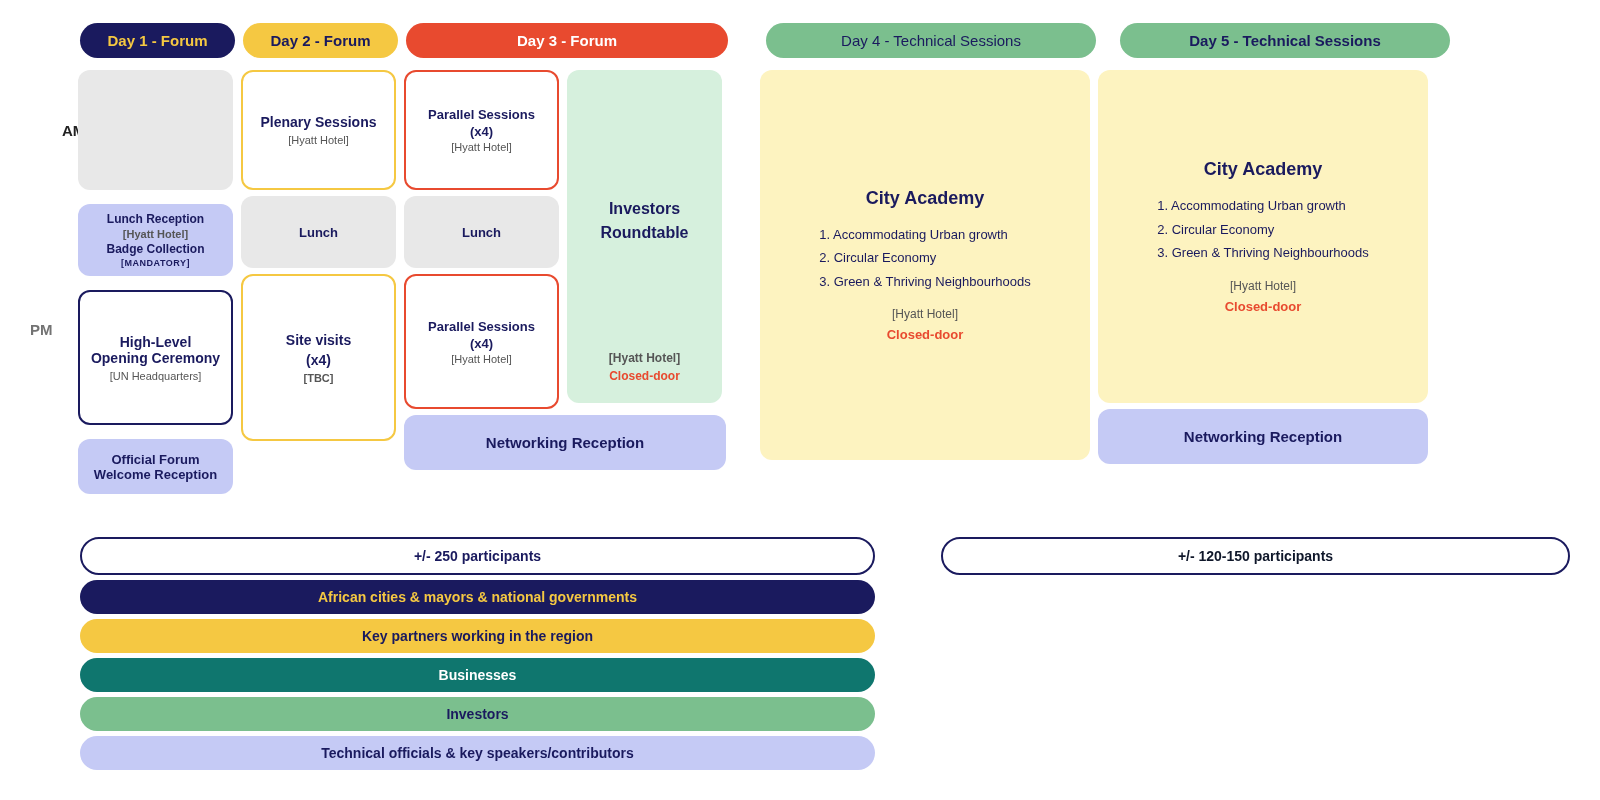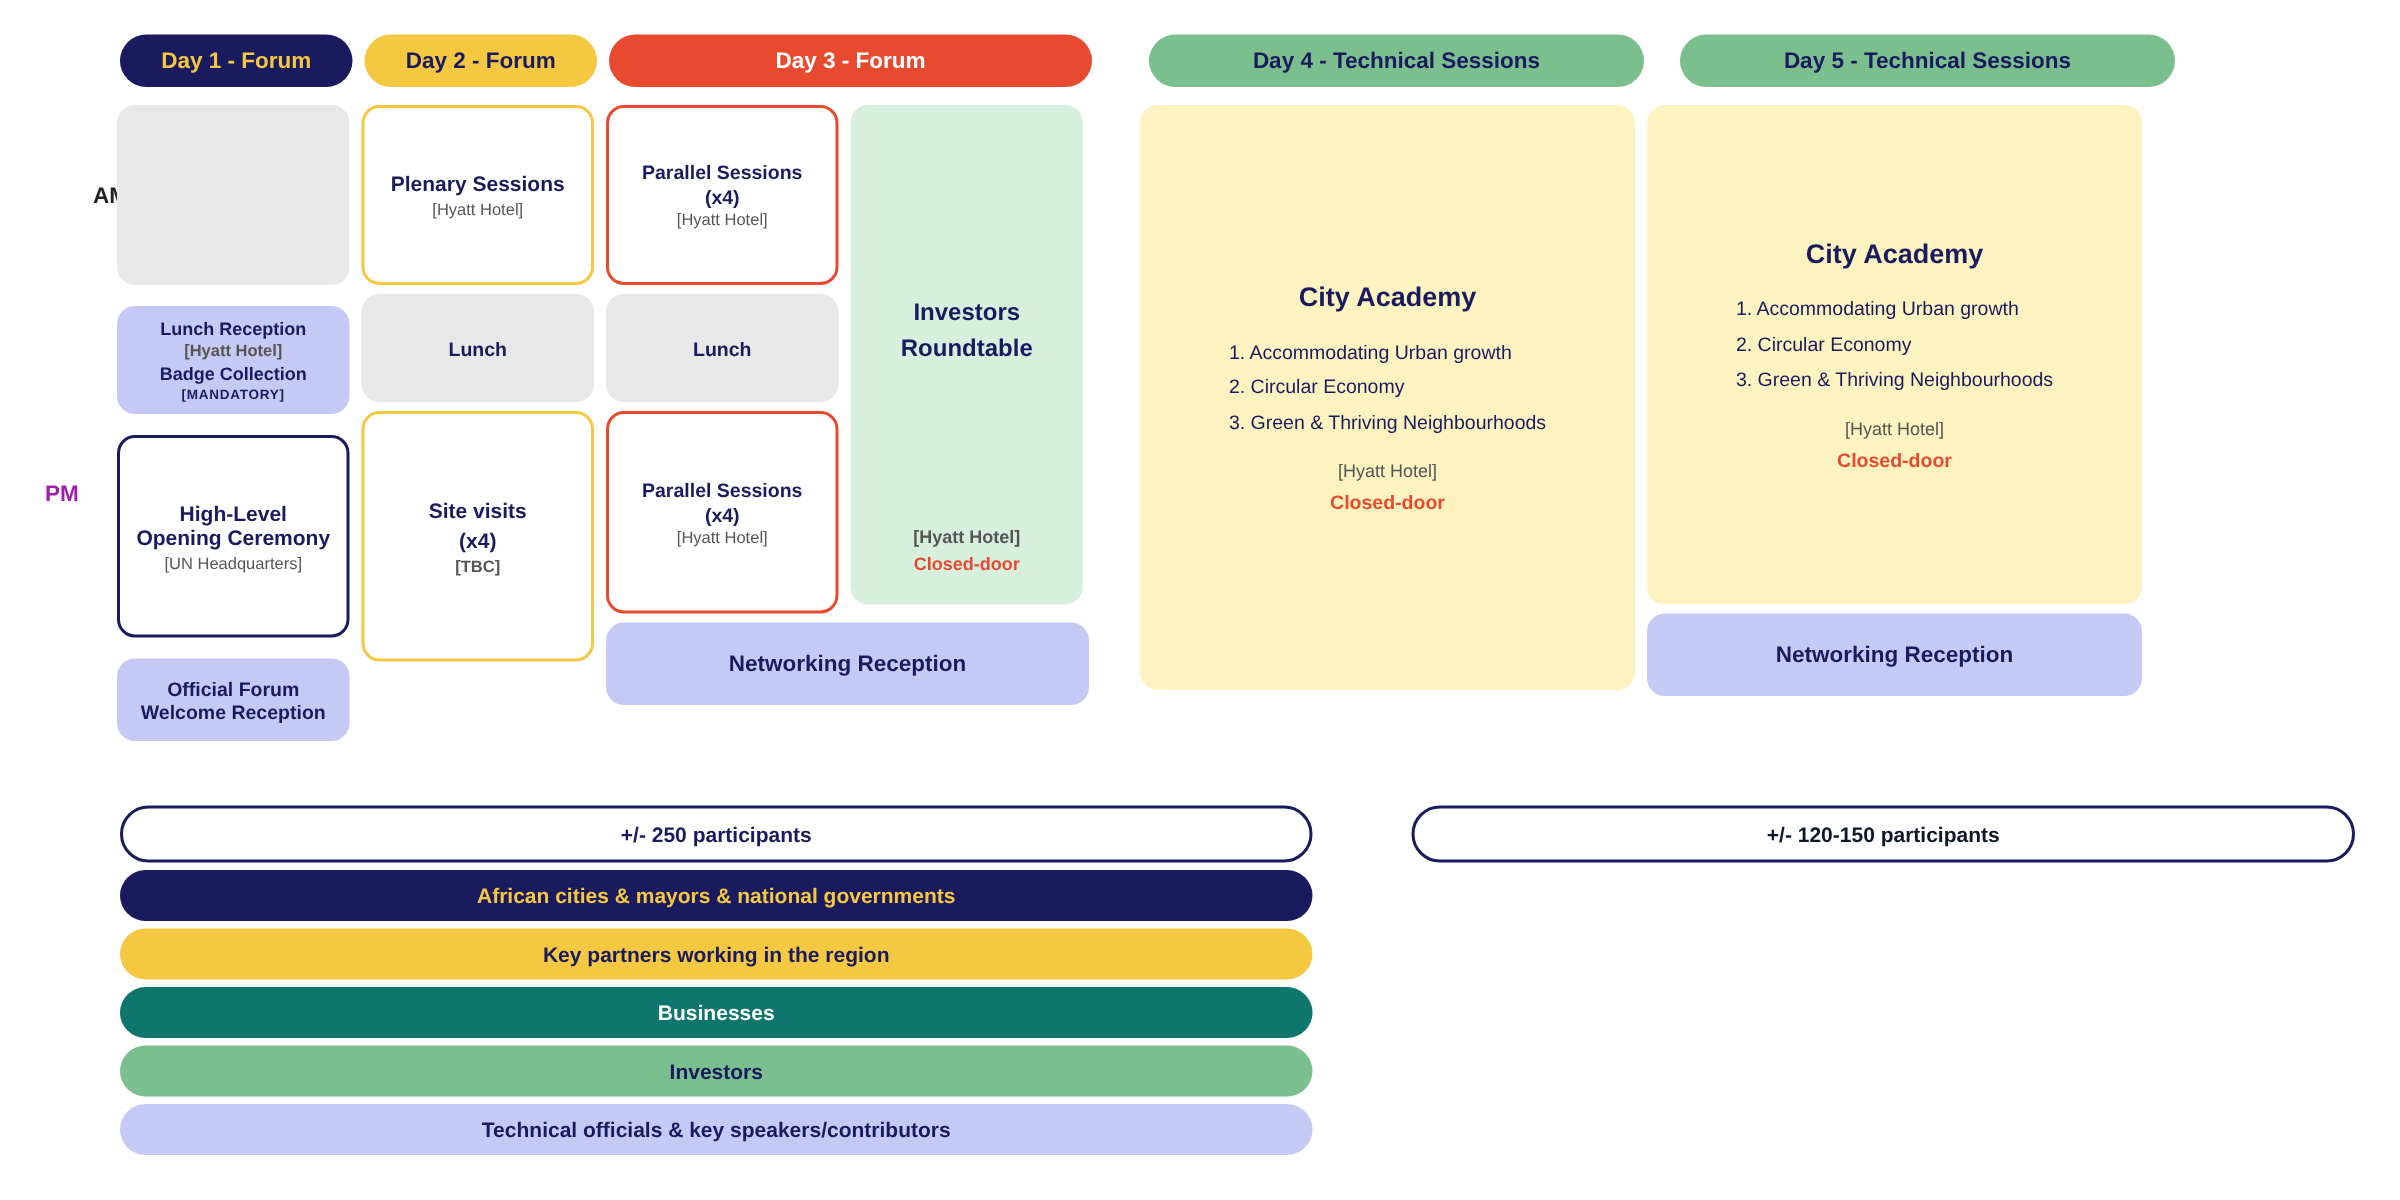--- a/index.html
+++ b/index.html
@@ -20,31 +20,31 @@
   </style>
 </head>
 <body>
 
 <div class="main-container">
 <div style="display:flex; gap:8px; margin-bottom:6px; align-items:center; padding-left:50px;">
   <div style="width:155px; background:#1a1a5e; color:#f5c842; border-radius:30px; padding:9px 10px; font-weight:800; font-size:15px; text-align:center;">Day 1 - Forum</div>
   <div style="width:155px; background:#f5c842; color:#1a1a5e; border-radius:30px; padding:9px 10px; font-weight:800; font-size:15px; text-align:center;">Day 2 - Forum</div>
   <div style="width:322px; background:#e84a2f; color:#fff; border-radius:30px; padding:9px 10px; font-weight:800; font-size:15px; text-align:center;">Day 3 - Forum</div>
   <div style="width:22px;"></div>
-  <div style="width:330px; background:#7bbf8e; color:#1a1a5e; border-radius:30px; padding:9px 10px; font-weight:700; font-size:15px; text-align:center;">Day 4 - Technical Sessions</div>
+  <div style="width:330px; background:#7bbf8e; color:#1a1a5e; border-radius:30px; padding:9px 10px; font-weight:400; font-size:15px; text-align:center;">Day 4 - Technical Sessions</div>
   <div style="width:8px;"></div>
   <div style="width:330px; background:#7bbf8e; color:#1a1a5e; border-radius:30px; padding:9px 10px; font-weight:800; font-size:15px; text-align:center;">Day 5 - Technical Sessions</div>
 </div>
 
 <div style="display:flex; gap:8px;">
 
   <div style="display:flex; flex-direction:column; width:40px; gap:0; flex-shrink:0;">
     <div style="height:120px; display:flex; align-items:center; font-weight:800; font-size:15px; color:#222;margin-left:32px;">AM</div>
     <div style="height:72px;"></div>
-    <div style="height:135px; display:flex; align-items:center; font-weight:800; font-size:15px; color:#a21caf;">PM</div>
+    <div style="height:135px; display:flex; align-items:center; font-weight:800; font-size:15px; color:#737373;">PM</div>
     <div style="height:55px;"></div>
   </div>
 
   <div style="display:flex; gap:8px; flex-shrink:0;">
 
     <div style="width:155px; display:flex; flex-direction:column; gap:14px;">
       <div style="height:120px; background:#e8e8e8; border-radius:12px;"></div>
       <div style="min-height:72px; background:#c5caf5; border-radius:12px; display:flex; flex-direction:column; align-items:center; justify-content:center; text-align:center; padding:8px; font-size:12px; font-weight:600; color:#1a1a5e; gap:2px;">
         <span>Lunch Reception</span>
         <span style="font-size:11px; color:#555;">[Hyatt Hotel]</span>

